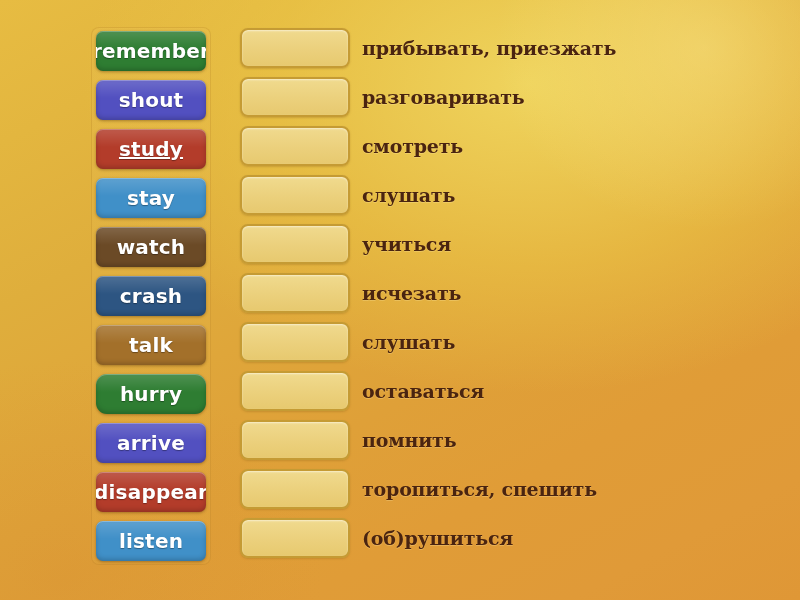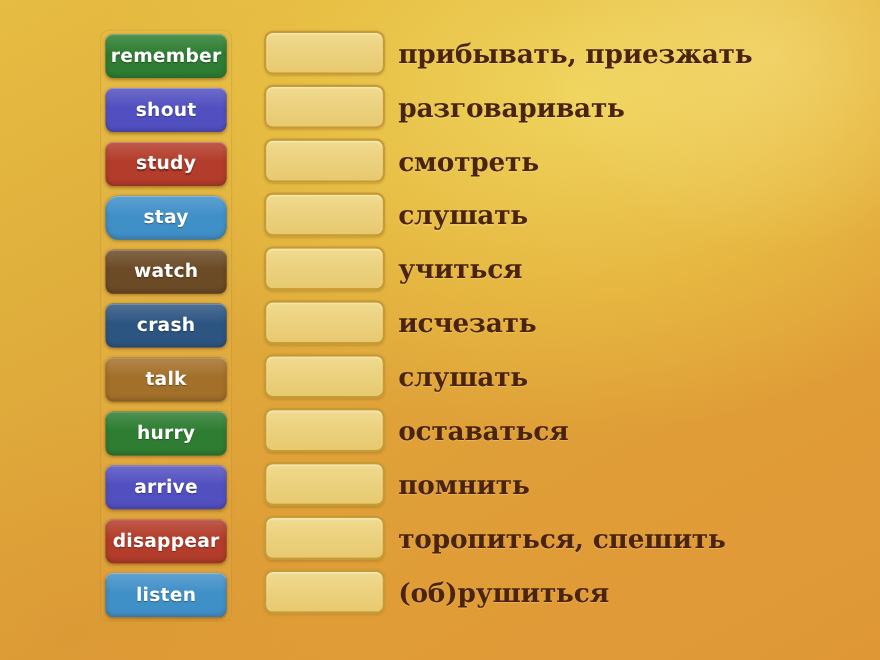--- a/index.html
+++ b/index.html
@@ -67,21 +67,21 @@
 
   .tile {
     position: relative;
     height: 40px;
     border-radius: 7px;
     display: flex;
     align-items: center;
     justify-content: center;
     color: #ffffff;
     font-family: "DejaVu Sans", sans-serif;
-    font-size: 17px;
+    font-size: 20px;
     font-weight: 700;
     letter-spacing: 0.2px;
     text-shadow: 0 1px 1px rgba(0,0,0,0.35);
     box-shadow:
       inset 0 1px 0 rgba(255,255,255,0.28),
       inset 0 -2px 5px rgba(0,0,0,0.20),
       0 1px 3px rgba(90,55,10,0.45);
     cursor: grab;
     user-select: none;
     overflow: hidden;
@@ -128,21 +128,21 @@
     display: flex;
     flex-direction: column;
     gap: 9px;
   }
 
   .translation {
     height: 40px;
     display: flex;
     align-items: center;
     font-family: "DejaVu Serif", serif;
-    font-size: 24px;
+    font-size: 19px;
     font-weight: 700;
     color: #4a2410;
     white-space: nowrap;
     letter-spacing: -0.2px;
     text-shadow: 0 1px 0 rgba(255,240,180,0.25);
     user-select: none;
   }
 </style>
 </head>
 <body>
@@ -152,36 +152,36 @@
 
   <div id="board">
 
     <div class="tile-col" id="tile-col">
         <div class="tile" style="background: rgb(46, 125, 50);">
           <span>remember</span>
         </div>
         <div class="tile" style="background: rgb(82, 80, 192);">
           <span>shout</span>
         </div>
-        <div class="tile" style="background: rgb(179, 60, 42);">
+        <div class="tile" style="background: rgb(179, 60, 42); text-decoration: underline;">
           <span>study</span>
         </div>
-        <div class="tile" style="background: rgb(64, 144, 200); border-radius: 12px;">
+        <div class="tile" style="background: rgb(64, 144, 200);">
           <span>stay</span>
         </div>
         <div class="tile" style="background: rgb(107, 74, 38);">
           <span>watch</span>
         </div>
         <div class="tile" style="background: rgb(45, 85, 130); justify-content: center;">
           <span>crash</span>
         </div>
         <div class="tile" style="background: rgb(163, 112, 42);">
           <span>talk</span>
         </div>
-        <div class="tile" style="background: rgb(46, 125, 50);">
+        <div class="tile" style="background: rgb(46, 125, 50); border-radius: 11px;">
           <span>hurry</span>
         </div>
         <div class="tile" style="background: rgb(82, 80, 192);">
           <span>arrive</span>
         </div>
         <div class="tile" style="background: rgb(179, 60, 42);">
           <span>disappear</span>
         </div>
         <div class="tile" style="background: rgb(64, 144, 200);">
           <span>listen</span>

